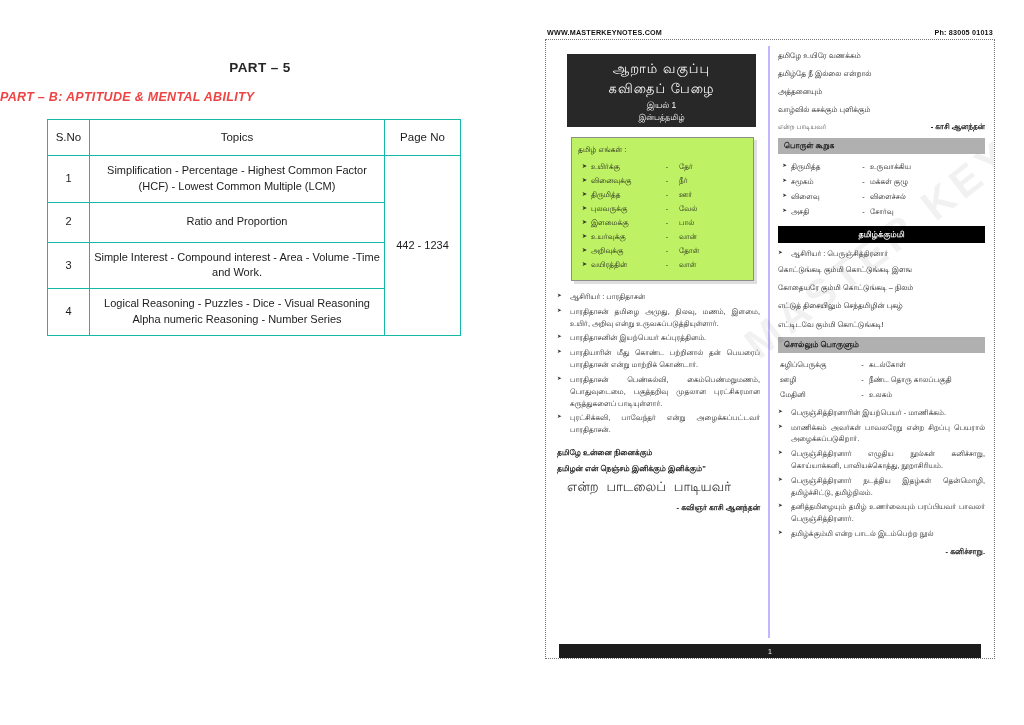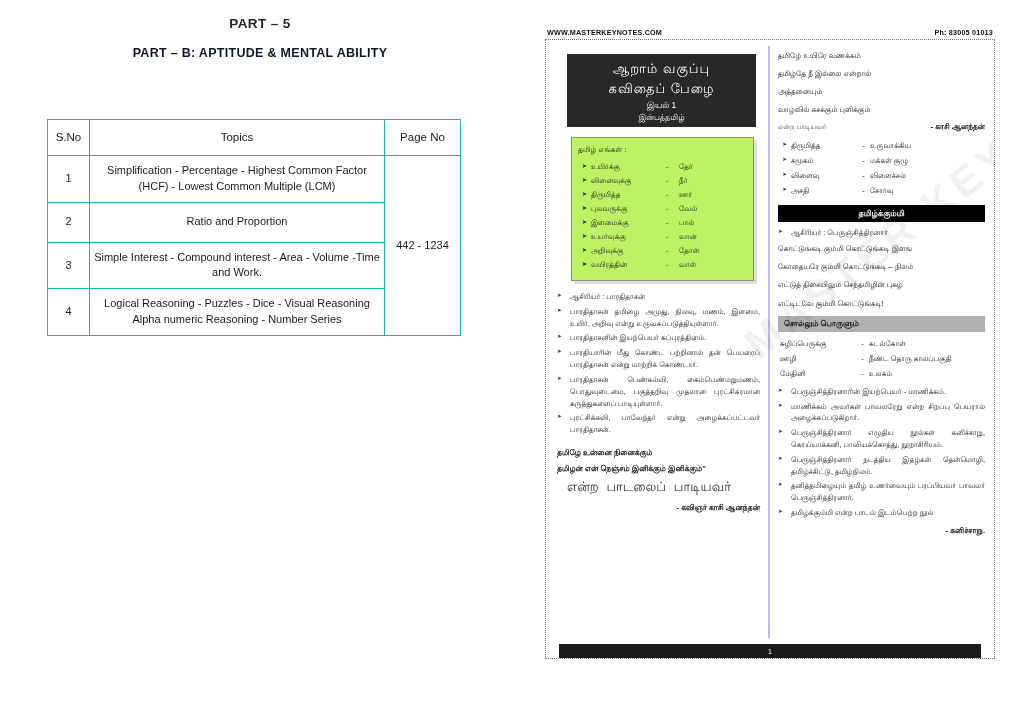--- a/index.html
+++ b/index.html
@@ -17,29 +17,29 @@
     position: absolute; left: 0; top: 0;
     width: 520px; height: 725px;
     background: #fff;
   }
   .part-title {
     text-align: center;
     font-weight: bold;
     color: #262626;
     font-size: 13.5px;
     letter-spacing: .4px;
-    margin-top: 16px;
+    margin-top: 60px;
   }
   .part-sub {
-    text-align: center;
     font-weight: bold;
-    color: #0f172a;
+    color: #ef4444;
     font-size: 12.5px;
     letter-spacing: .3px;
     margin-top: 15px;
+    font-style: italic;
   }
   #toc-table {
     position: absolute;
     left: 47px; top: 119px;
     width: 414px;
     border-collapse: collapse;
     font-size: 11px;
     color: #1c1c1c;
   }
   #toc-table th, #toc-table td {
@@ -310,20 +310,21 @@
           <div class="verse">தமிழே உயிரே வணக்கம்</div>
           <div class="verse">தமிழ்தே நீ இல்லை என்றால்</div>
           <div class="verse">அத்தனையும்</div>
           <div class="verse">வாழ்வில் கசக்கும் புளிக்கும்</div>
 
           <div class="attrib-row">
             <span class="small">என்ற பாடியவர்</span>
             <span class="nm">- காசி ஆனந்தன்</span>
           </div>
 
+          <div class="bar-gray">பொருள் கூறுக</div>
 
           <table class="kv">
             <tbody>
               <tr>
                 <td class="bl">➤</td>
                 <td class="k">திருமித்த</td>
                 <td class="d">-</td>
                 <td class="v">உருவாக்கிய</td>
               </tr>
               <tr>

